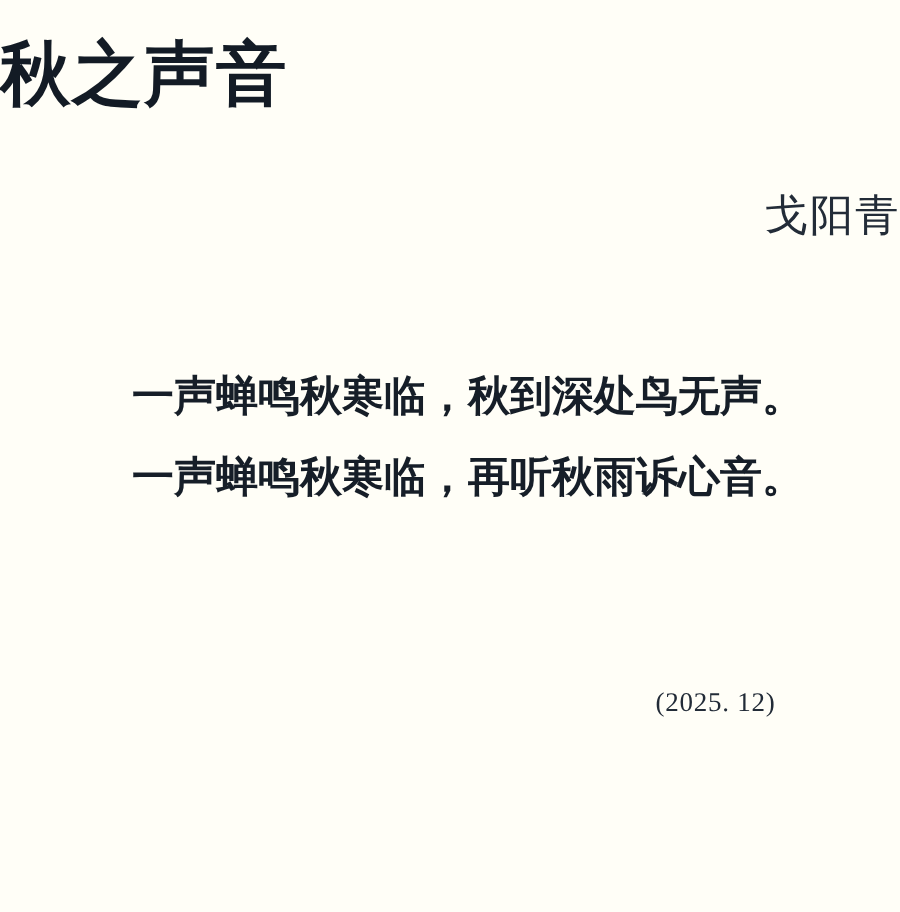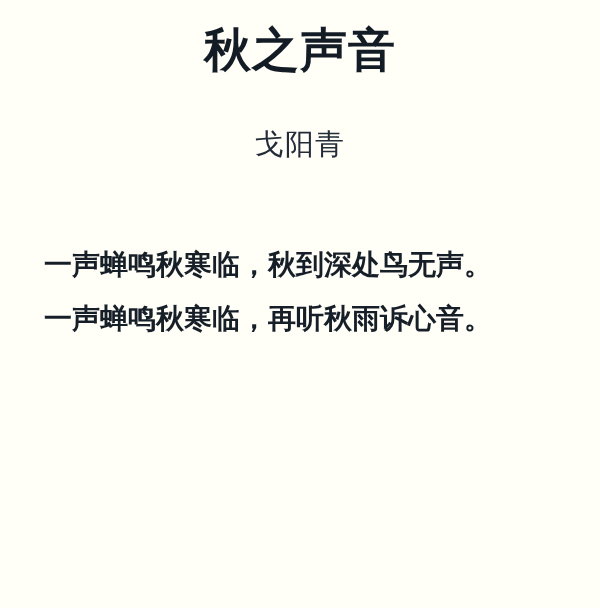--- a/index.html
+++ b/index.html
@@ -13,48 +13,48 @@
     background: #FFFEF7;
     color: #1A222C;
     overflow: hidden;
     font-family: "Liberation Serif", "DejaVu Serif", serif;
   }
   .title {
     position: absolute;
     top: 24px;
     left: 0;
     width: 600px;
-    text-align: center;
+    text-align: left;
     font-family: Liberation Serif, serif;
     font-size: 47px;
     font-weight: 700;
     letter-spacing: 1px;
     line-height: 52px;
     color: #131B25;
     margin: 0;
   }
   .author {
     position: absolute;
     top: 127px;
     left: 0;
     width: 600px;
-    text-align: center;
+    text-align: right;
     font-family: "Liberation Serif", "DejaVu Serif", serif;
     font-size: 29px;
     font-weight: 400;
     line-height: 35px;
     letter-spacing: 1px;
     color: #232C38;
   }
   .poem {
     position: absolute;
     top: 238px;
     left: 0;
     width: 536px;
-    text-align: center;
+    text-align: right;
     font-family: "Liberation Serif", "DejaVu Serif", serif;
     font-size: 28px;
     font-weight: 700;
     color: #161E28;
   }
   .poem-line {
     line-height: 54px;
     white-space: nowrap;
   }
   .date {
@@ -78,13 +78,14 @@
 <div class="page">
   <h1 class="title">秋之声音</h1>
 
   <div class="author">戈阳青</div>
 
   <div class="poem">
     <div class="poem-line">一声蝉鸣秋寒临，秋到深处鸟无声。</div>
     <div class="poem-line">一声蝉鸣秋寒临，再听秋雨诉心音。</div>
   </div>
 
+  <div class="date">(2025. 12)</div>
 </div>
 
 </body></html>

